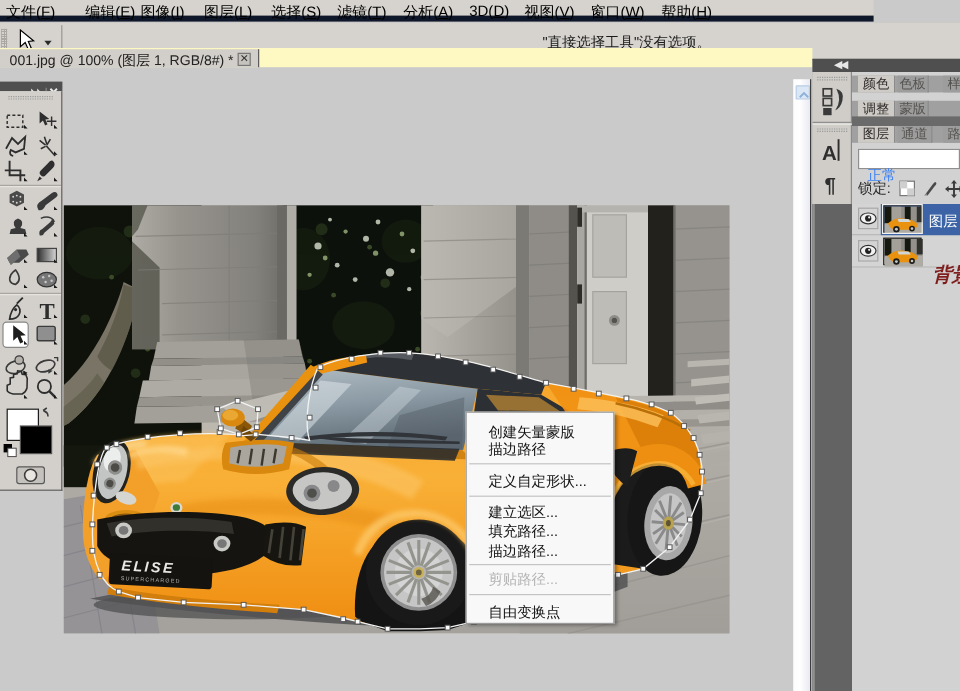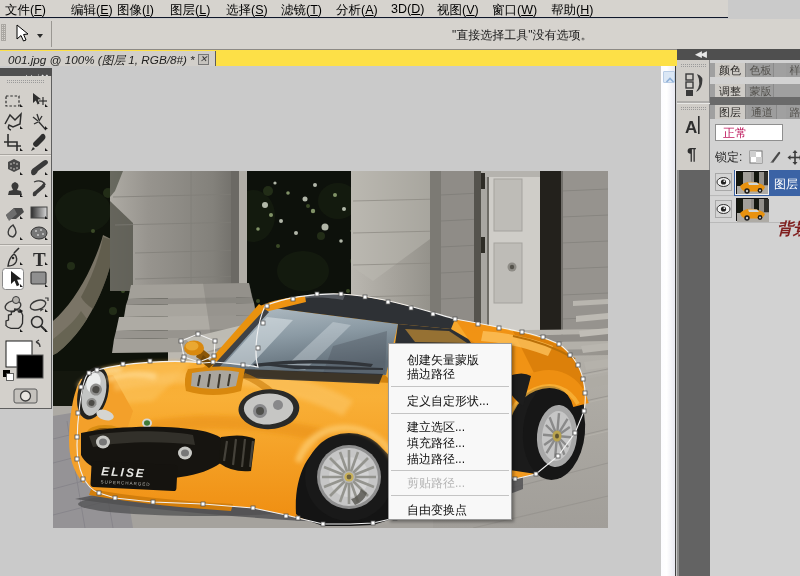--- a/index.html
+++ b/index.html
@@ -1,33 +1,33 @@
 <!DOCTYPE html>
 <html><head>
 <meta charset="utf-8">
 <style>
 * { margin:0; padding:0; box-sizing:border-box; }
 html,body { width:800px; height:576px; overflow:hidden; font-family:"Liberation Sans", sans-serif; }
 body { position:relative; background:#cacaca; }
 .abs { position:absolute; }
 
 
-#menubar { left:0; top:0; width:728px; height:18px; background:#d6d3ce; border-bottom:1px solid #0f172a; }
+#menubar { left:0; top:0; width:728px; height:18px; background:#d6d3ce; border-bottom:5px solid #0f172a; }
 #menubar span { position:absolute; top:2px; font-size:12.5px; color:#000; white-space:nowrap; }
 #menubar u { text-decoration:underline; }
 
 
 #optbar { left:0; top:19px; width:800px; height:31px; background:#d6d3ce; border-bottom:1px solid #8d8a85; }
 #optgrip { left:1px; top:5px; width:5px; height:17px;
   background-image:repeating-linear-gradient(#aaa7a2 0 1px, transparent 1px 2px),repeating-linear-gradient(90deg,#aaa7a2 0 1px, #d6d3ce 1px 2px); }
 #optsep { left:51px; top:2px; width:1px; height:26px; background:#9a9792; }
 #opttext { left:452px; top:8px; font-size:12px; color:#1a1a1a; }
 
 
-#tabbar { left:0; top:50px; width:677px; height:16px; background:#fde047;font-style:italic; }
+#tabbar { left:0; top:40px; width:677px; height:16px; background:#fef9c3; }
 #doctab { left:0; top:1px; width:216px; height:15px; background:#d2cfca; border-right:1px solid #5c5c5c; }
 #doctab .t { position:absolute; left:8px; top:2px; font-size:11.7px; color:#222; white-space:nowrap; }
 #tabclose { left:198px; top:3px; width:11px; height:11px; border:1px solid #777; background:#c6c3be; font-size:9px; line-height:9px; text-align:center; color:#333; }
 #collbar { left:677px; top:49px; width:123px; height:11px; background:#4f4f4f; color:#e8e8e8; font-size:9px; line-height:11px; }
 #collbar b { position:absolute; left:18px; top:0; font-weight:normal; letter-spacing:-2px; }
 
 
 #canvas { left:0; top:66px; width:661px; height:510px; background:#cacaca; }
 #vscroll { left:661px; top:66px; width:15px; height:510px; background:linear-gradient(90deg,#fcfcff 0%,#ffffff 40%,#e9e9f2 100%); border-right:1px solid #3e3e3e; }
 #vsbtn { left:663px; top:71px; width:12px; height:12px; background:#dbe7f5; border:1px solid #b9cde6; border-radius:1px; }
@@ -43,21 +43,21 @@
 #dock { left:677px; top:60px; width:123px; height:516px; background:#a7a7a7; }
 #iconstrip { left:677px; top:60px; width:33px; height:110px; background:#d0cdc8; border-right:1px solid #8a8a8a; }
 #stripdark { left:677px; top:170px; width:33px; height:406px; background:#636363; border-left:2px solid #8f8f8f; }
 #panels { left:710px; top:60px; width:90px; height:516px; background:#d2d2d2; }
 
 
 .ptabs { position:absolute; left:710px; width:90px; height:14px; background:#a0a0a0; }
 .ptab { position:absolute; top:0; height:14px; font-size:11px; line-height:14px; text-align:center; color:#55534f; background:#9d9d9d; border-right:1px solid #8a8a8a; }
 .ptab.on { background:#cecbc6; color:#2c2a28; }
 
-#normalbox { left:715px; top:124px; width:68px; height:17px; background:#fff; border:1px solid #8f8f8f; font-size:12px; color:#be185d; padding:0 0 0 7px; }
+#normalbox { left:715px; top:124px; width:85px; height:17px; background:#fff; border:1px solid #8f8f8f; font-size:12px; color:#3b82f6; padding:13px 0 0 7px; }
 #lockrow { left:715px; top:149px; width:85px; height:16px; font-size:12px; color:#2a2a2a; }
 
 
 #lrow1 { left:710px; top:170px; width:90px; height:26px; background:#d4d4d4; border-bottom:1px solid #b9b9b9; }
 #lrow1 .sel { position:absolute; left:24px; top:0; width:66px; height:26px; background:#3b63a5; }
 #lrow2 { left:710px; top:197px; width:90px; height:26px; background:#d4d4d4; border-bottom:1px solid #b9b9b9; }
 .eyebox { position:absolute; left:5px; top:3px; width:17px; height:18px; border:1px solid #a8a8a8; background:#d4d4d4; }
 .lname1 { position:absolute; left:64px; top:6px; font-size:12px; color:#fff; white-space:nowrap; }
 .lname2 { position:absolute; left:67px; top:6px; font-size:16px; color:#7f1d1d; font-style:italic; font-family:"Liberation Serif",serif; font-weight:bold; white-space:nowrap;margin-top:16px; }
 .thumb { position:absolute; left:26px; top:1px; width:32px; height:23px; border:1px solid #111; }

